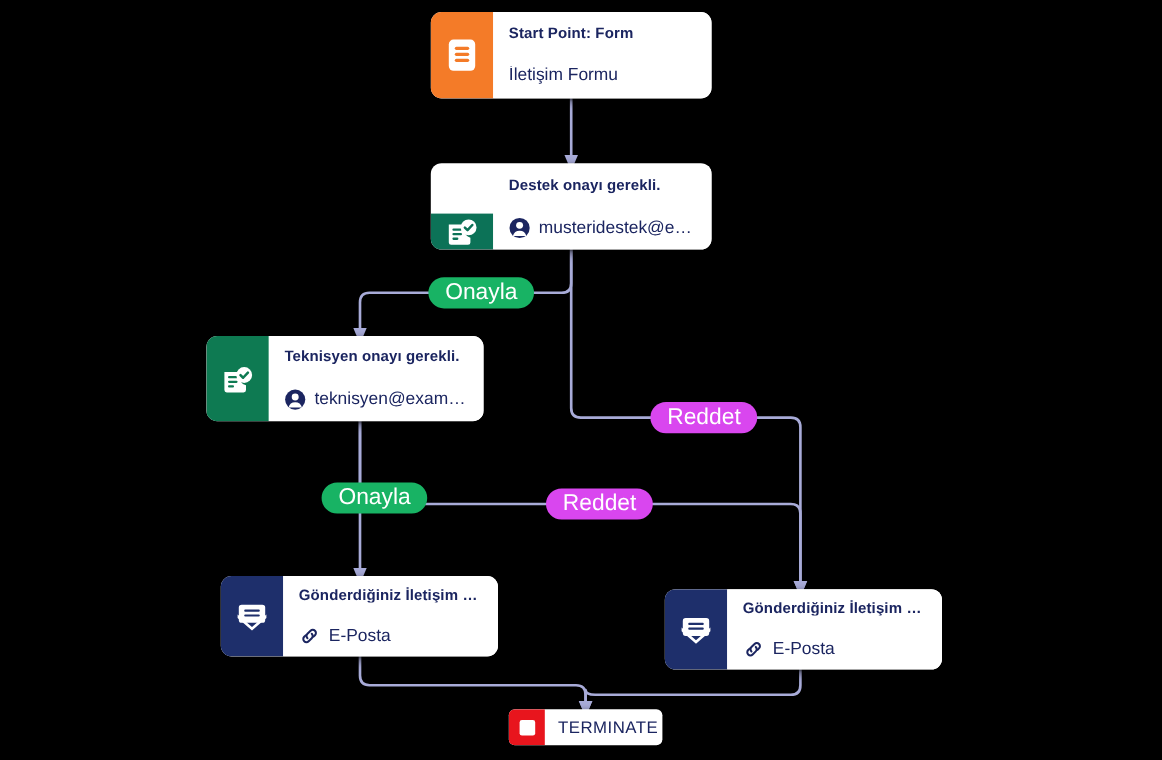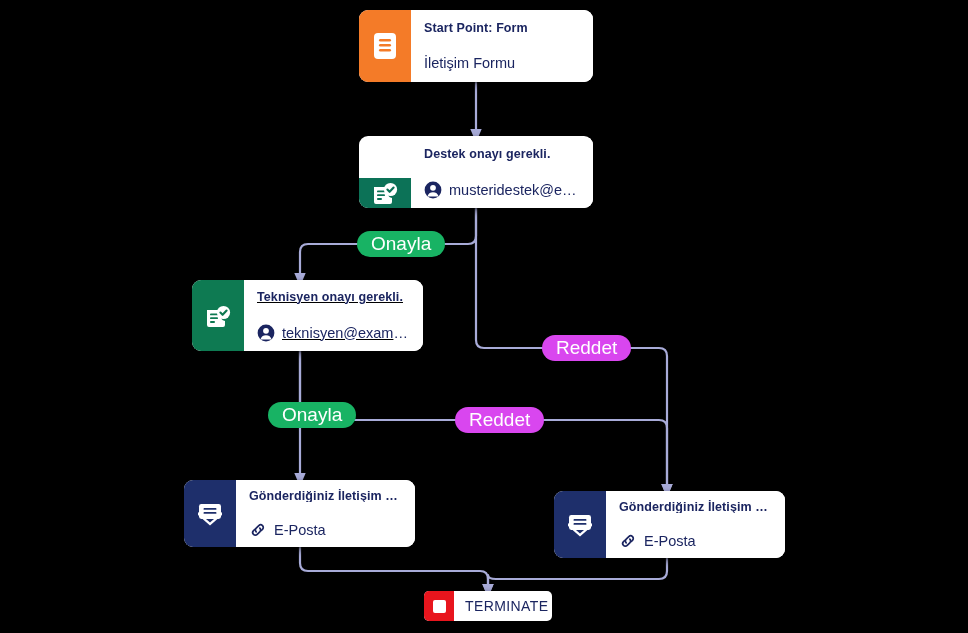--- a/index.html
+++ b/index.html
@@ -178,21 +178,21 @@
         <svg class="sub-ico" width="18" height="18" viewBox="0 0 18 18">
           <circle cx="9" cy="9" r="8.4" fill="#1b2560"></circle>
           <circle cx="9" cy="6.8" r="2.9" fill="#ffffff"></circle>
           <path d="M3.4 15.6 a5.8 5.8 0 0 1 11.2 0 z" fill="#ffffff"></path>
         </svg>
         <span class="sub-text">musteridestek@exam…</span>
       </div>
     </div>
   </div>
 
-  <div class="node" style="left:192px; top:280px; width:231px; height:71px;text-decoration:underline;">
+  <div class="node" style="left:172px; top:280px; width:231px; height:71px;">
     <div class="node-icon" style="background:#0e7a52;">
       <svg width="30" height="30" viewBox="0 0 30 30">
         <path d="M4 9 h13 v4.5 a7 7 0 0 0 5 6.6 V24 a2 2 0 0 1 -2 2 H6 a2 2 0 0 1 -2 -2 Z" fill="#ffffff"></path>
         <rect x="7" y="12.4" width="8" height="1.9" rx="0.9" fill="#0e7a52"></rect>
         <rect x="7" y="16.2" width="8" height="1.9" rx="0.9" fill="#0e7a52"></rect>
         <rect x="7" y="20.0" width="5" height="1.9" rx="0.9" fill="#0e7a52"></rect>
         <circle cx="20.5" cy="11.5" r="6.6" fill="#ffffff"></circle>
         <path d="M17.4 11.6 l2.2 2.2 l4.0 -4.3" fill="none" stroke="#0e7a52" stroke-width="2.1" stroke-linecap="round" stroke-linejoin="round"></path>
       </svg>
     </div>

